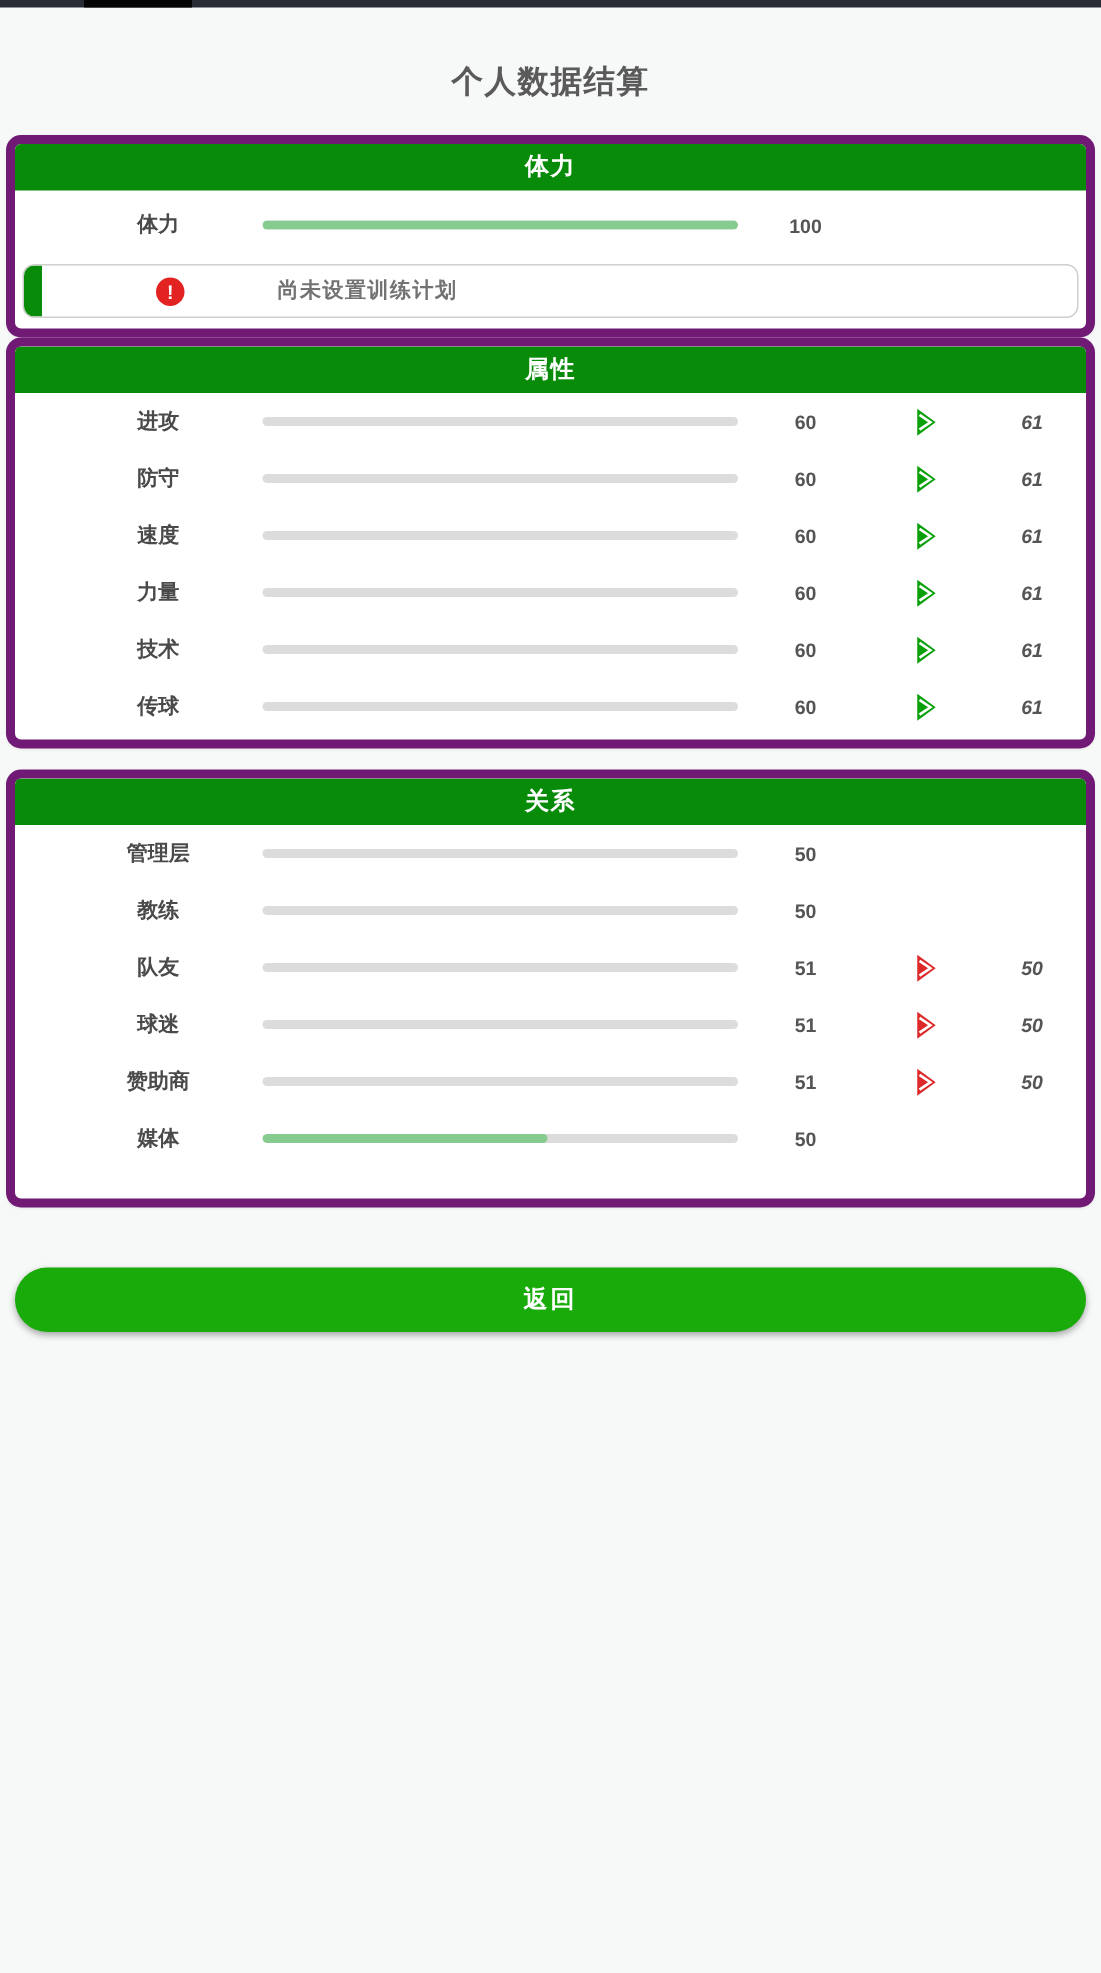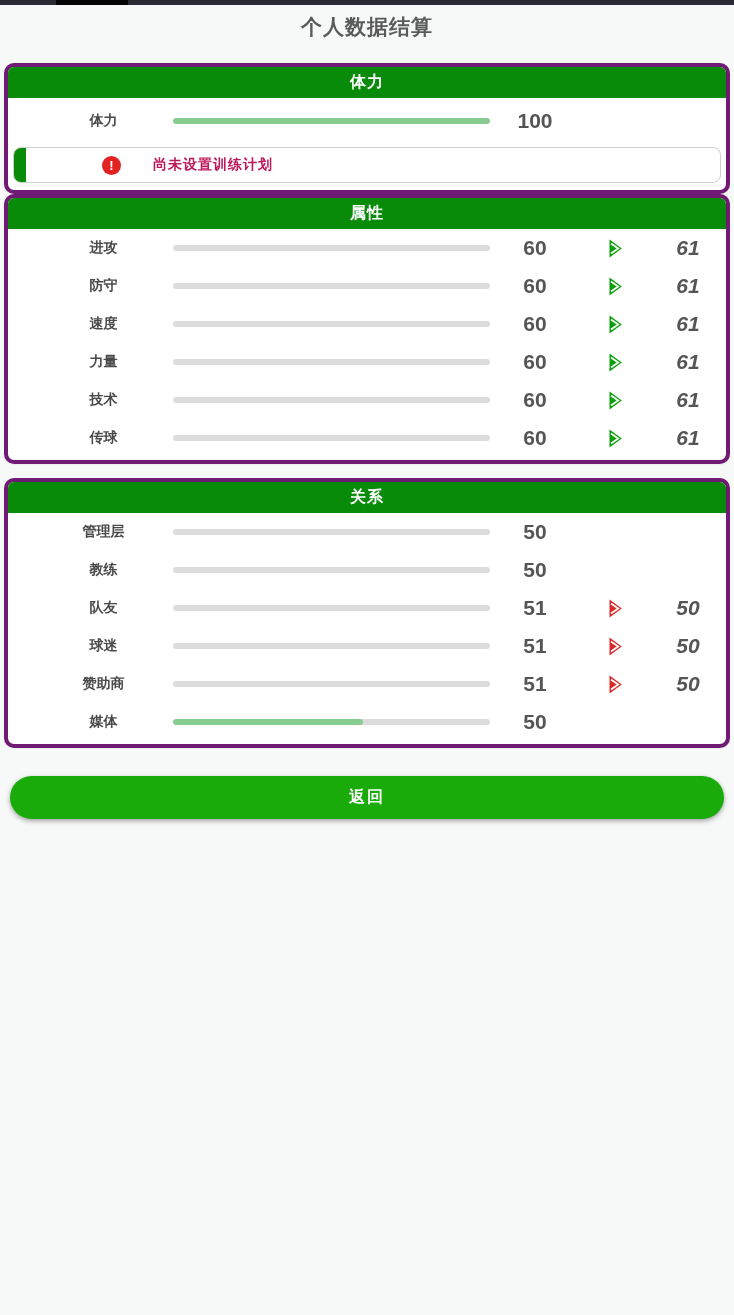--- a/index.html
+++ b/index.html
@@ -7,39 +7,39 @@
   body {
     height:1315px;
     background:#f7f8f8;
     font-family:"Liberation Sans","DejaVu Sans",sans-serif;
     overflow:hidden;
   }
   .status-bar { position:relative; height:5px; background:#2a2c35; }
   .status-notch { position:absolute; left:56px; top:0; width:72px; height:5px; background:#050505; }
 
   .page-title {
-    margin-top:8px;
+    margin-top:35px;
     text-align:center;
     font-size:21px;
     font-weight:bold;
     color:#5a5a5a;
     letter-spacing:1px;
   }
 
   .card {
     margin:0 4px;
     background:#ffffff;
-    border:4px solid #701a75;
+    border:6px solid #701a75;
     border-radius:10px;
     box-shadow:0 1px 2px rgba(0,0,0,0.06);
     overflow:hidden;
   }
   .card-stamina   { margin-top:22px; }
   .card-attrs     { padding-bottom:3px; }
-  .card-relations { margin-top:14px; padding-bottom:3px; }
+  .card-relations { margin-top:14px; padding-bottom:21px; }
 
   .card-header {
     height:31px;
     background:#088b08;
     color:#ffffff;
     font-size:16px;
     font-weight:bold;
     display:flex;
     align-items:center;
     justify-content:center;
@@ -68,21 +68,21 @@
   .bar-fill {
     display:block;
     height:100%;
     border-radius:3px;
     background:#85cc8e;
     width:0%;
   }
   .stat-value {
     width:90px;
     text-align:center;
-    font-size:21px;
+    font-size:13px;
     font-weight:bold;
     color:#555555;
   }
   .arrow-cell { width:70px; text-align:center; line-height:0; }
   .stat-value.new { flex:1;font-style:italic; }
 
   .notice-box {
     position:relative;
     margin:3px 5px 7px 5px;
     height:36px;
@@ -106,31 +106,31 @@
     background:#e32222;
     color:#ffffff;
     font-size:13px;
     font-weight:bold;
     display:flex;
     align-items:center;
     justify-content:center;
     flex:0 0 auto;
   }
   .notice-text {
-    margin-left:32px;
+    margin-left:62px;
     font-size:14px;
     font-weight:bold;
-    color:#be185d;
+    color:#737373;
     letter-spacing:1px;
   }
 
   .back-button {
     display:block;
     width:calc(100% - 20px);
-    margin:28px 10px 0 10px;
+    margin:40px 10px 0 10px;
     height:43px;
     border:none;
     border-radius:22px;
     background:#18ab09;
     color:#ffffff;
     font-family:inherit;
     font-size:16px;
     font-weight:bold;
     letter-spacing:2px;
     box-shadow:0 2px 5px rgba(0,0,0,0.35);

